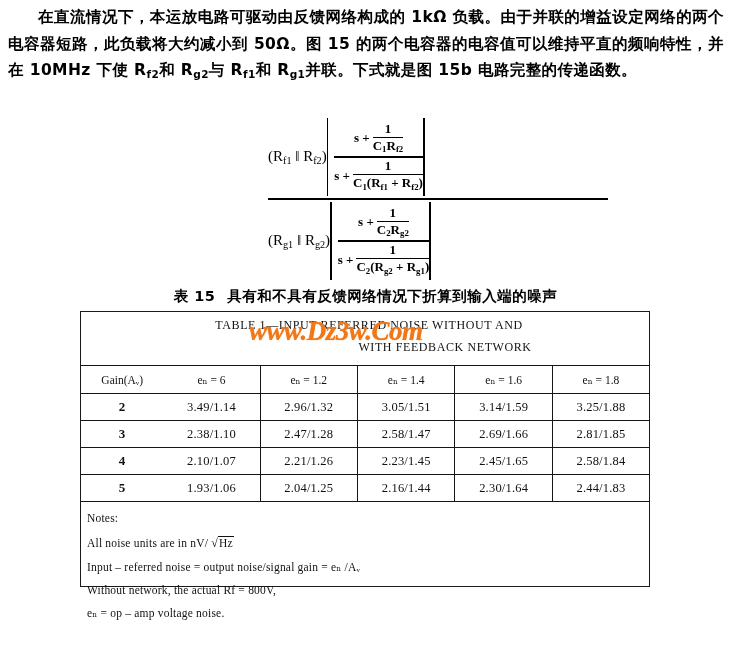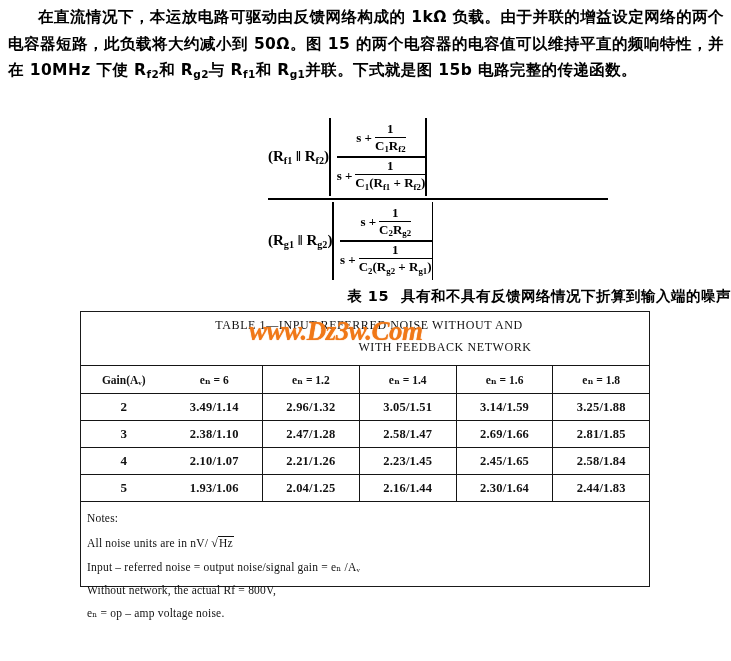--- a/index.html
+++ b/index.html
@@ -85,21 +85,21 @@
     width: 340px;
     margin: 2px 0;
   }
   .half {
     display: flex;
     align-items: center;
     height: 78px;
   }
   .paren-term {
     font-size: 15px;
-    font-weight: bold;
+    font-weight: normal;
     white-space: nowrap;
   }
   .vrule {
     width: 1.6px;
     background: #000;
     align-self: stretch;
     margin-right: 6px;
   }
   .inner-frac {
     display: inline-flex;
@@ -128,21 +128,21 @@
     background: #000;
     align-self: stretch;
   }
 
   
   #table-caption {
     position: absolute;
     left: 0;
     top: 287px;
     width: 731px;
-    text-align: right;
+    text-align: center;
     font-family: "DejaVu Sans", "Liberation Sans", sans-serif;
     font-size: 14.5px;
     font-weight: bold;
     letter-spacing: 0.5px;
     color: #000;
   }
   #table-caption .cap-no { margin-right: 12px; }
 
   
   #noise-table {
@@ -187,21 +187,21 @@
     border-collapse: collapse;
     margin-top: 6px;
     font-size: 12px;
   }
   table.grid th, table.grid td {
     border-top: 1.3px solid #151515;
     border-bottom: 1.3px solid #151515;
     border-left: 1.3px solid #151515;
     text-align: center;
     padding: 5px 2px;
-    font-weight: bold;
+    font-weight: normal;
     white-space: nowrap;
   }
   table.grid th:first-child, table.grid td:first-child { border-left: none; }
   table.grid th.nolft, table.grid td.nolft { border-left: none; }
   table.grid th { font-size: 11.5px; }
   table.grid td.gaincell { font-weight: bold; font-size: 13px; }
   table.grid td { font-size: 12.5px; letter-spacing: 0.2px; }
   table.grid thead th { padding: 7px 2px 6px 2px; }
 
   #notes {

